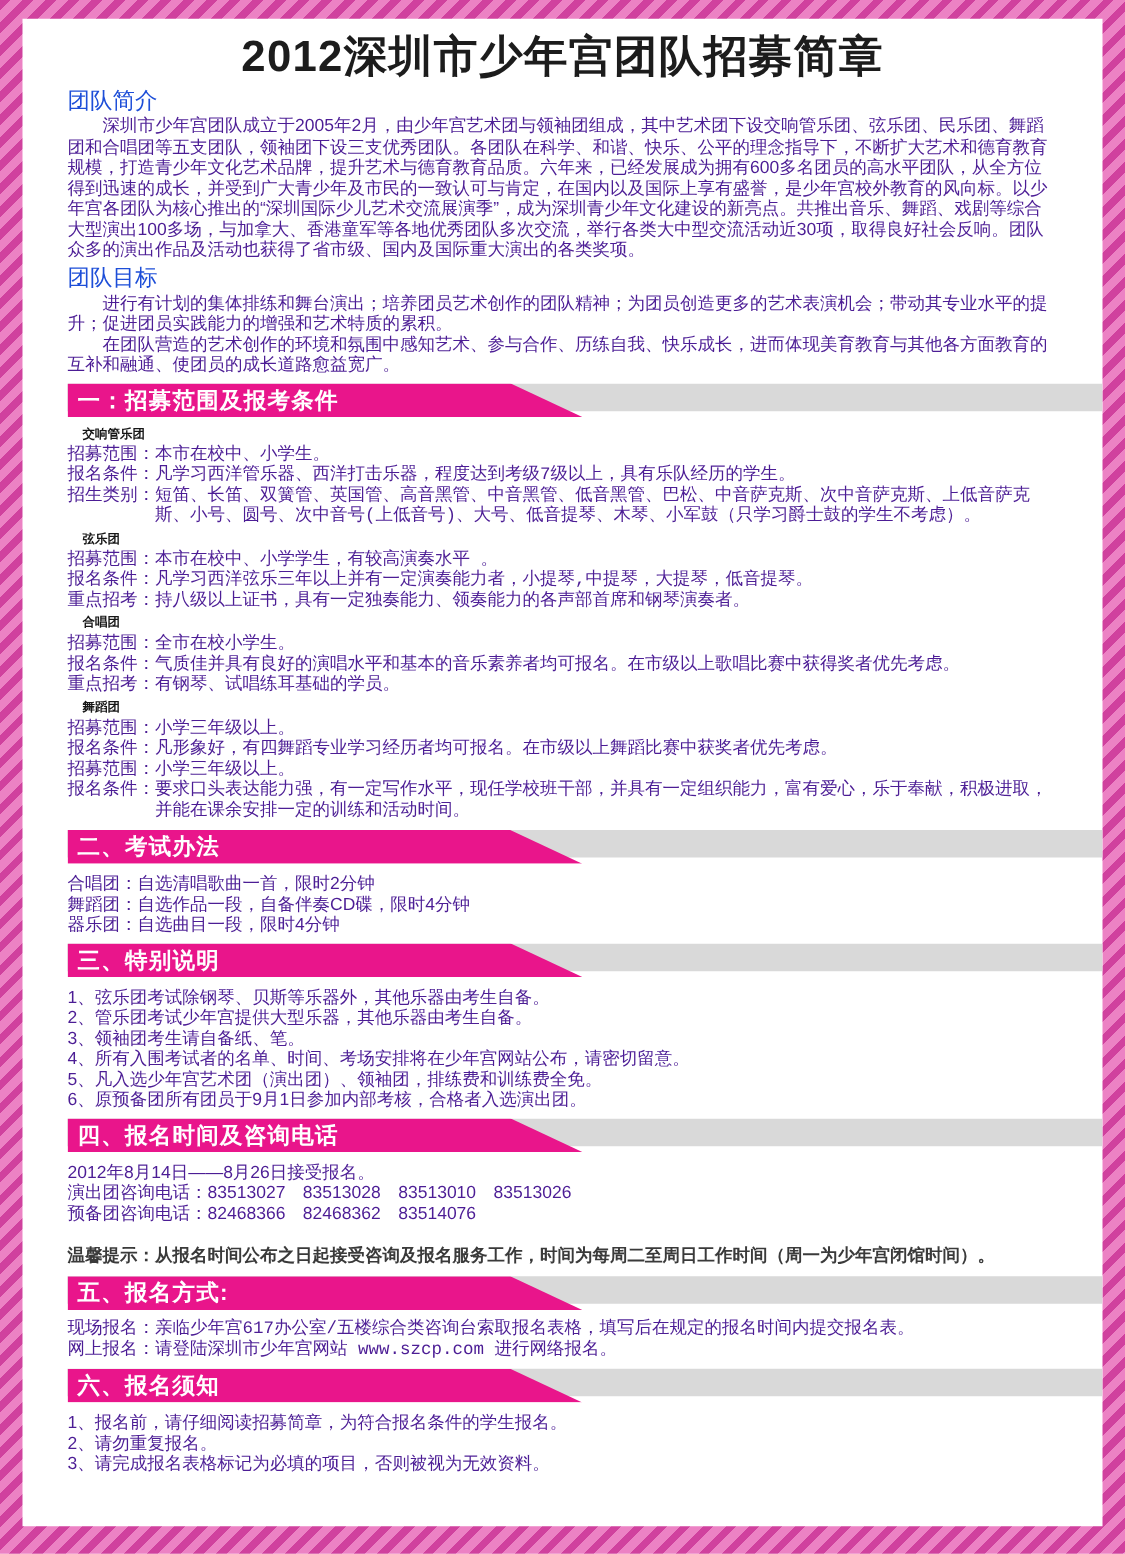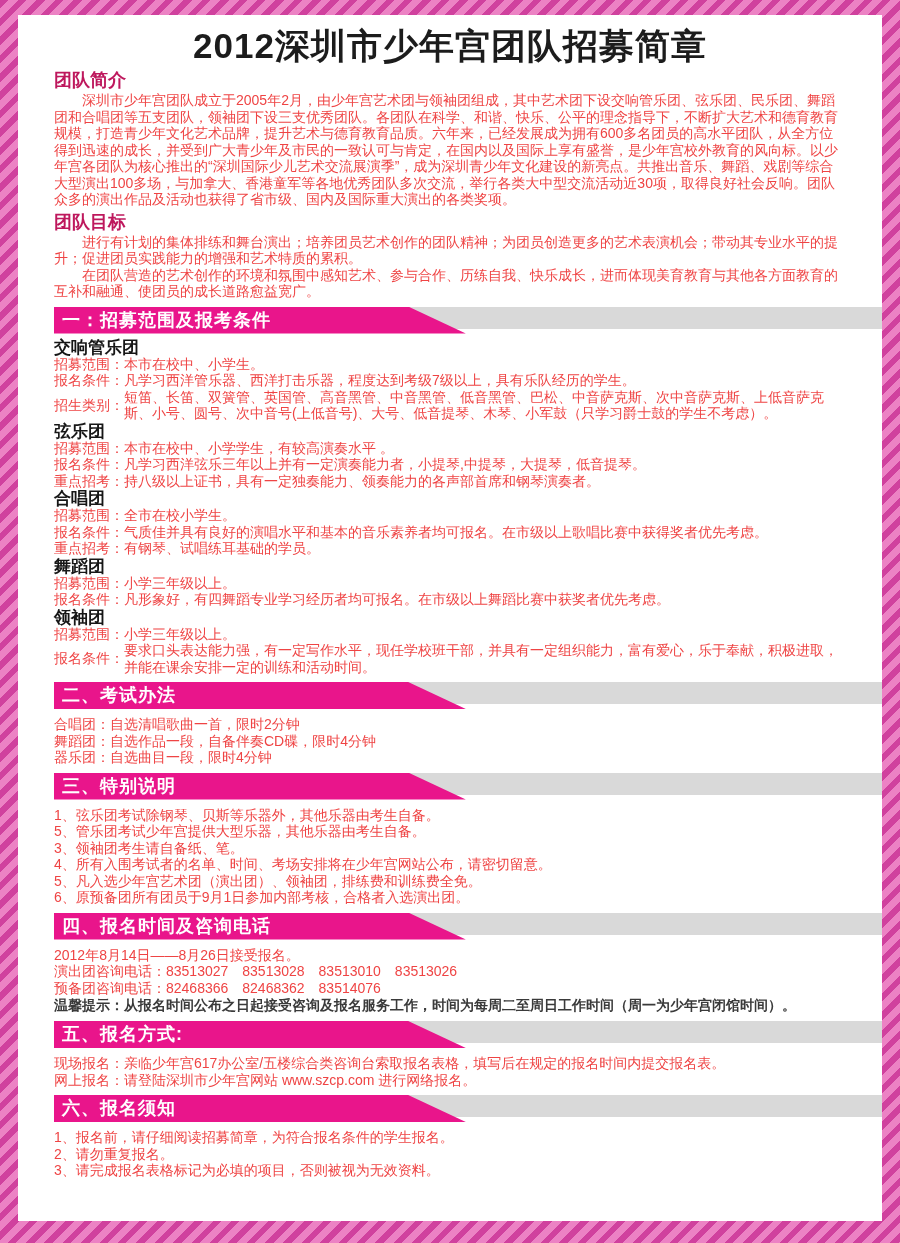--- a/index.html
+++ b/index.html
@@ -10,42 +10,42 @@
     position:relative;overflow:hidden;
   }
   .page{
     position:absolute;left:18px;top:15px;right:18px;bottom:22px;
     background:#ffffff;overflow:hidden;
     padding:0 36px;box-sizing:border-box;
   }
   .doc-title{margin:10px 0 4px;text-align:center;color:#1c1c1c;font-weight:bold;}
   .doc-title .t1{display:block;font-size:35px;line-height:41px;letter-spacing:1px;text-align:center;}
   .doc-title .t2{display:block;font-size:33px;line-height:39px;letter-spacing:1px;}
-  h2.sec-head{font-size:18px;line-height:21px;margin:4px 0 1px;color:#be185d;font-weight:bold;}
-  .body-text{font-size:14px;line-height:16.5px;color:#ef4444;}
+  h2.sec-head{font-size:18px;line-height:21px;margin:4px 0 1px;color:#1d4ed8;font-weight:normal;}
+  .body-text{font-size:14px;line-height:16.5px;color:#4c1d95;}
   p.par{margin:0;text-indent:2em;}
-  h3.grp{font-size:17px;line-height:17px;margin:1px 0 0;color:#161616;font-weight:bold;}
-  .row{display:flex;align-items:center;}
+  h3.grp{font-size:10px;line-height:17px;margin:1px 12px 0;color:#161616;font-weight:bold;}
+  .row{display:flex;align-items:flex-start;font-family:Liberation Mono, monospace;}
   .row .lbl{flex:none;white-space:nowrap;}
   .row .txt{flex:1;}
   .banner{position:relative;height:27px;margin:7px 0 5px;}
   .banner .gray{position:absolute;left:0;right:-36px;top:0;height:22px;background:#d9d9d9;}
   .banner .pink{
     position:absolute;left:0;top:0;height:27px;width:52%;
     background:#e9158b;
     clip-path:polygon(0 0,86% 0,100% 100%,0 100%);
   }
   .banner .btxt{
     position:absolute;left:8px;top:0;line-height:26px;
     color:#ffffff;font-size:18px;font-weight:bold;letter-spacing:1px;white-space:nowrap;
   }
   .line{margin:0;}
   .notice{
     font-family:"Liberation Serif","DejaVu Serif",serif;
-    font-weight:bold;color:#3a3a3a;font-size:14px;line-height:17px;margin:1px 0 0;
+    font-weight:bold;color:#3a3a3a;font-size:14px;line-height:17px;margin:19px 0 0;
   }
   .gap2{height:2px;}
 </style>
 </head>
 <body>
 
 <div class="page">
 
   <h1 class="doc-title">
     <span class="t1">2012深圳市少年宫团队招募简章</span>
@@ -115,21 +115,20 @@
     <h3 class="grp">舞蹈团</h3>
     <div class="row body-text">
       <span class="lbl">招募范围：</span>
       <span class="txt">小学三年级以上。</span>
     </div>
     <div class="row body-text">
       <span class="lbl">报名条件：</span>
       <span class="txt">凡形象好，有四舞蹈专业学习经历者均可报名。在市级以上舞蹈比赛中获奖者优先考虑。</span>
     </div>
 
-    <h3 class="grp">领袖团</h3>
     <div class="row body-text">
       <span class="lbl">招募范围：</span>
       <span class="txt">小学三年级以上。</span>
     </div>
     <div class="row body-text">
       <span class="lbl">报名条件：</span>
       <span class="txt">要求口头表达能力强，有一定写作水平，现任学校班干部，并具有一定组织能力，富有爱心，乐于奉献，积极进取，并能在课余安排一定的训练和活动时间。</span>
     </div>
   </section>
 
@@ -146,21 +145,21 @@
   </section>
 
   <div class="banner">
     <div class="gray"></div>
     <div class="pink"></div>
     <span class="btxt">三、特别说明</span>
   </div>
   <section>
     <div class="gap2"></div>
     <p class="line body-text">1、弦乐团考试除钢琴、贝斯等乐器外，其他乐器由考生自备。</p>
-    <p class="line body-text">5、管乐团考试少年宫提供大型乐器，其他乐器由考生自备。</p>
+    <p class="line body-text">2、管乐团考试少年宫提供大型乐器，其他乐器由考生自备。</p>
     <p class="line body-text">3、领袖团考生请自备纸、笔。</p>
     <p class="line body-text">4、所有入围考试者的名单、时间、考场安排将在少年宫网站公布，请密切留意。</p>
     <p class="line body-text">5、凡入选少年宫艺术团（演出团）、领袖团，排练费和训练费全免。</p>
     <p class="line body-text">6、原预备团所有团员于9月1日参加内部考核，合格者入选演出团。</p>
   </section>
 
   <div class="banner">
     <div class="gray"></div>
     <div class="pink"></div>
     <span class="btxt">四、报名时间及咨询电话</span>

